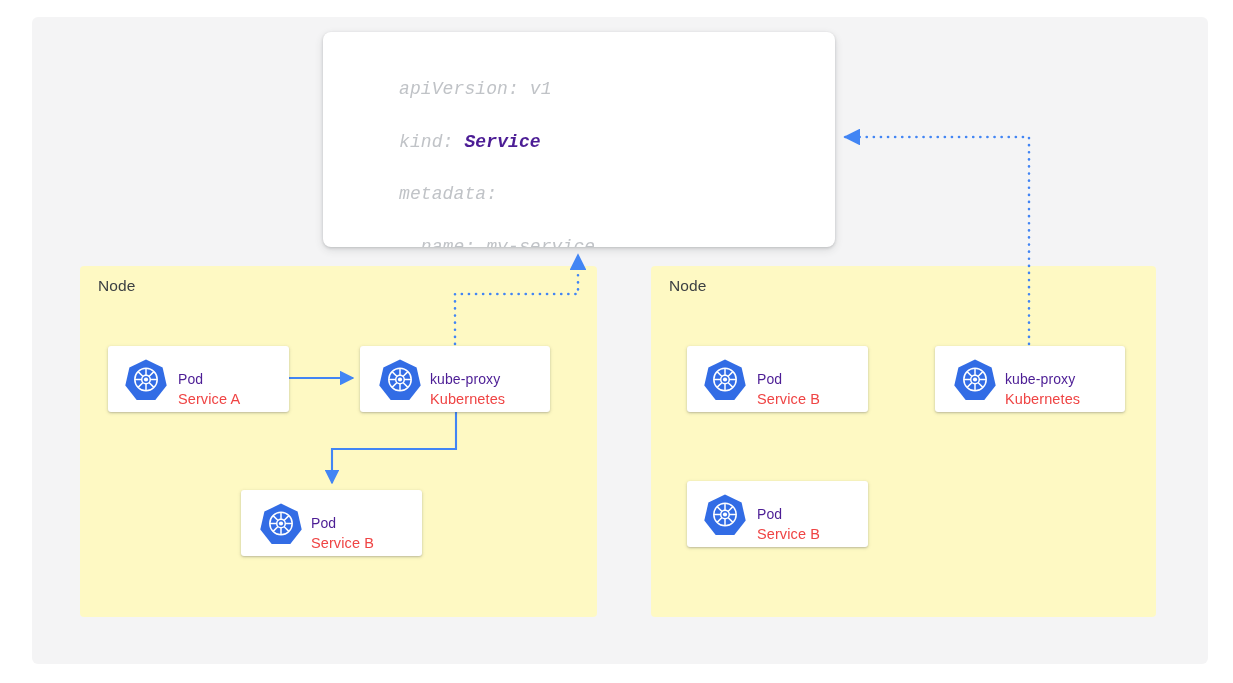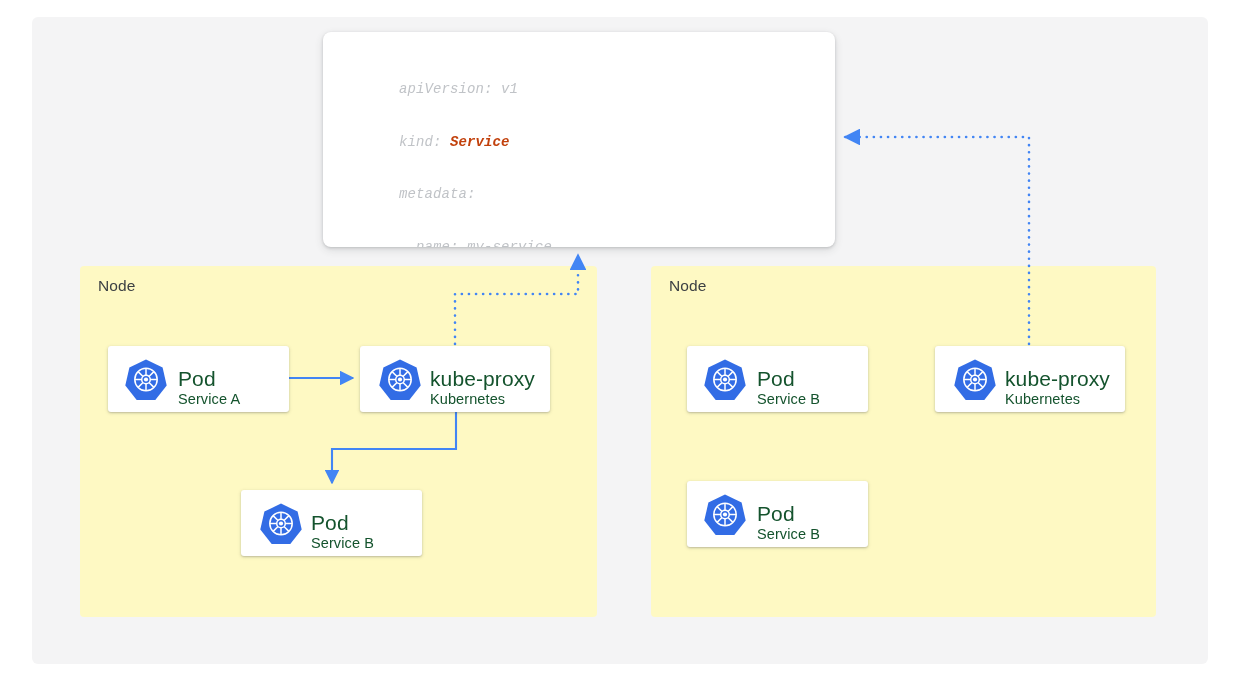--- a/index.html
+++ b/index.html
@@ -42,28 +42,28 @@
     border-radius: 8px;
     box-shadow: 0 1px 3px rgba(60,64,67,0.22), 0 3px 8px rgba(60,64,67,0.14);
     overflow: hidden;
   }
   .yaml-body {
     position: absolute;
     left: 76px;
     top: 14px;
     font-family: "Liberation Mono", "DejaVu Sans Mono", monospace;
     font-style: italic;
-    font-size: 14px;
+    font-size: 18px;
     line-height: 17.5px;
     color: #c0c3c7;
     white-space: pre;
     letter-spacing: 0.1px;
   }
   .yaml-line { display: block; height: 17.5px; }
-  .yaml-line b { font-weight: bold; color: #c2410c; font-style: italic; }
+  .yaml-line b { font-weight: bold; color: #4c1d95; font-style: italic; }
 
   
   .node {
     position: absolute;
     background: #fef9c3;
     border-radius: 4px;
   }
   .node.left  { left: 80px;  top: 266px; width: 517px; height: 351px; }
   .node.right { left: 651px; top: 266px; width: 505px; height: 351px; }
   .node-label {
@@ -90,30 +90,30 @@
     height: 44px;
   }
   .card .card-text {
     position: absolute;
     left: 70px;
     top: 50%;
     transform: translateY(-50%);
   }
   .card-title {
     display: block;
-    font-size: 21px;
-    color: #14532d;
+    font-size: 14px;
+    color: #4c1d95;
     line-height: 20px;
     letter-spacing: 0.1px;
     margin-top: 20px;
   }
   .card-sub {
     display: block;
     font-size: 14.5px;
-    color: #14532d;
+    color: #ef4444;
     line-height: 20px;
     letter-spacing: 0.1px;
   }
 
   
   #card-pod-a        { left: 108px; top: 346px; width: 181px; height: 66px; }
   #card-pod-a .k8s-icon { left: 16px; top: 11px; }
   #card-kubeproxy-l  { left: 360px; top: 346px; width: 190px; height: 66px; }
   #card-kubeproxy-l .k8s-icon { left: 18px; top: 11px; }
   #card-pod-b-left   { left: 241px; top: 490px; width: 181px; height: 66px; }

